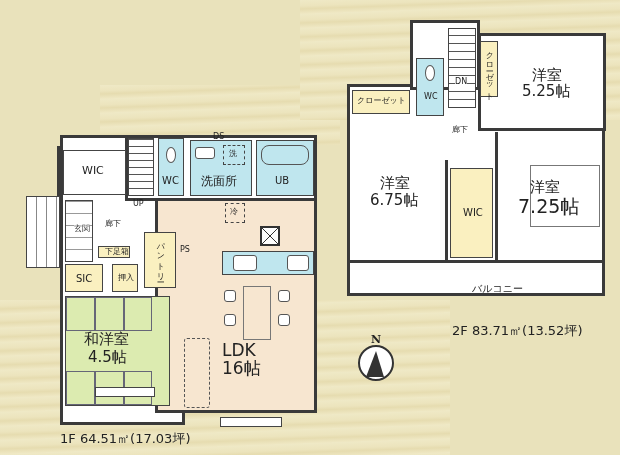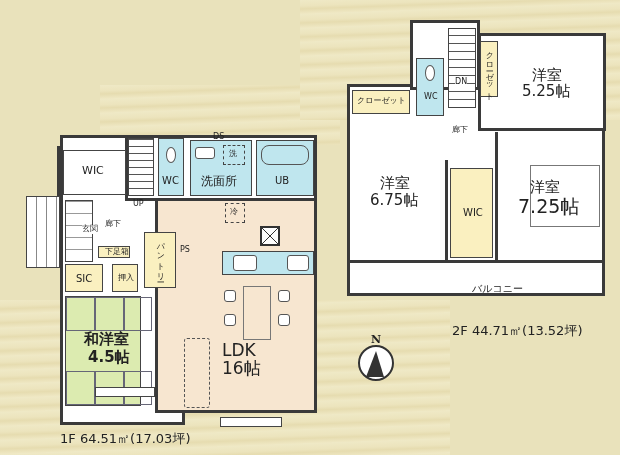--- a/index.html
+++ b/index.html
@@ -61,21 +61,21 @@
   <span class="lbl small" style="left:213px;top:133px;text-align:right;">DS</span>
 
   <div class="room blue" style="left:256px;top:140px;width:58px;height:56px;">
     <div class="fixture" style="left:4px;top:4px;width:48px;height:20px;border-radius:8px;background:#bfe6ee;"></div>
     <span class="lbl" style="left:18px;top:34px;font-size:10px;">UB</span>
   </div>
 
   <span class="lbl small" style="left:105px;top:220px;">廊下</span>
 
   <div class="room white" style="left:65px;top:200px;width:28px;height:62px;background:repeating-linear-gradient(0deg,#fff 0 11px,#999 11px 12px),repeating-linear-gradient(90deg,transparent 0 9px,#999 9px 10px);">
-    <span class="lbl small" style="left:16px;top:24px;background:#fff;">玄関</span>
+    <span class="lbl small" style="left:8px;top:24px;background:#fff;">玄関</span>
   </div>
 
   <div class="room yellow" style="left:98px;top:246px;width:32px;height:12px;">
     <span class="lbl small" style="left:6px;top:1px;">下足箱</span>
   </div>
 
   <div class="room yellow" style="left:65px;top:264px;width:38px;height:28px;">
     <span class="lbl" style="left:10px;top:8px;font-size:10px;">SIC</span>
   </div>
 
@@ -102,21 +102,21 @@
   <div class="fixture" style="left:224px;top:290px;width:12px;height:12px;"></div>
   <div class="fixture" style="left:278px;top:290px;width:12px;height:12px;"></div>
   <div class="fixture" style="left:224px;top:314px;width:12px;height:12px;"></div>
   <div class="fixture" style="left:278px;top:314px;width:12px;height:12px;"></div>
 
   <div class="fixture" style="left:184px;top:338px;width:26px;height:70px;background:#f7e6d0;border:1px dashed #555;"></div>
 
   <span class="lbl big" style="left:222px;top:342px;">LDK</span>
   <span class="lbl big" style="left:222px;top:360px;">16帖</span>
 
-  <div class="room green" style="left:65px;top:296px;width:76px;height:110px;font-weight:bold;">
+  <div class="room green" style="left:65px;top:296px;width:105px;height:110px;">
     <div class="tatami" style="left:0;top:0;width:29px;height:34px;"></div>
     <div class="tatami" style="left:29px;top:0;width:29px;height:34px;"></div>
     <div class="tatami" style="left:58px;top:0;width:28px;height:34px;"></div>
     <div class="tatami" style="left:0;top:74px;width:29px;height:34px;"></div>
     <div class="tatami" style="left:29px;top:74px;width:29px;height:34px;"></div>
     <div class="tatami" style="left:58px;top:74px;width:28px;height:34px;"></div>
     <span class="lbl big" style="left:18px;top:35px;font-size:15px;">和洋室</span>
     <span class="lbl big" style="left:22px;top:53px;font-size:15px;">4.5帖</span>
   </div>
 
@@ -161,19 +161,19 @@
     <span class="lbl" style="left:12px;top:38px;font-size:10px;">WIC</span>
   </div>
 
   <div class="abs" style="left:530px;top:165px;width:70px;height:62px;border:1px solid #777;box-sizing:border-box;"></div>
   <span class="lbl big" style="left:530px;top:180px;font-size:15px;">洋室</span>
   <span class="lbl big" style="left:518px;top:197px;font-size:19px;">7.25帖</span>
 
   <div class="abs" style="left:347px;top:260px;width:258px;height:3px;background:#3a3a3a;"></div>
   <span class="lbl" style="left:472px;top:275px;font-size:10px;margin-top:8px;">バルコニー</span>
 
-  <span class="caption" style="left:452px;top:322px;">2F 44.71㎡(13.52坪)</span>
+  <span class="caption" style="left:452px;top:322px;">2F 83.71㎡(13.52坪)</span>
 </div>
 
 <div class="abs" style="left:358px;top:345px;width:36px;height:36px;border:2px solid #333;border-radius:50%;background:#fff;">
   <div class="abs" style="left:6px;top:4px;width:0;height:0;border-left:10px solid transparent;border-right:8px solid transparent;border-bottom:26px solid #333;"></div>
 </div>
 <span class="lbl" style="left:371px;top:334px;font-size:11px;font-family:'DejaVu Serif',serif;font-weight:bold;">N</span>
 
 </body></html>

